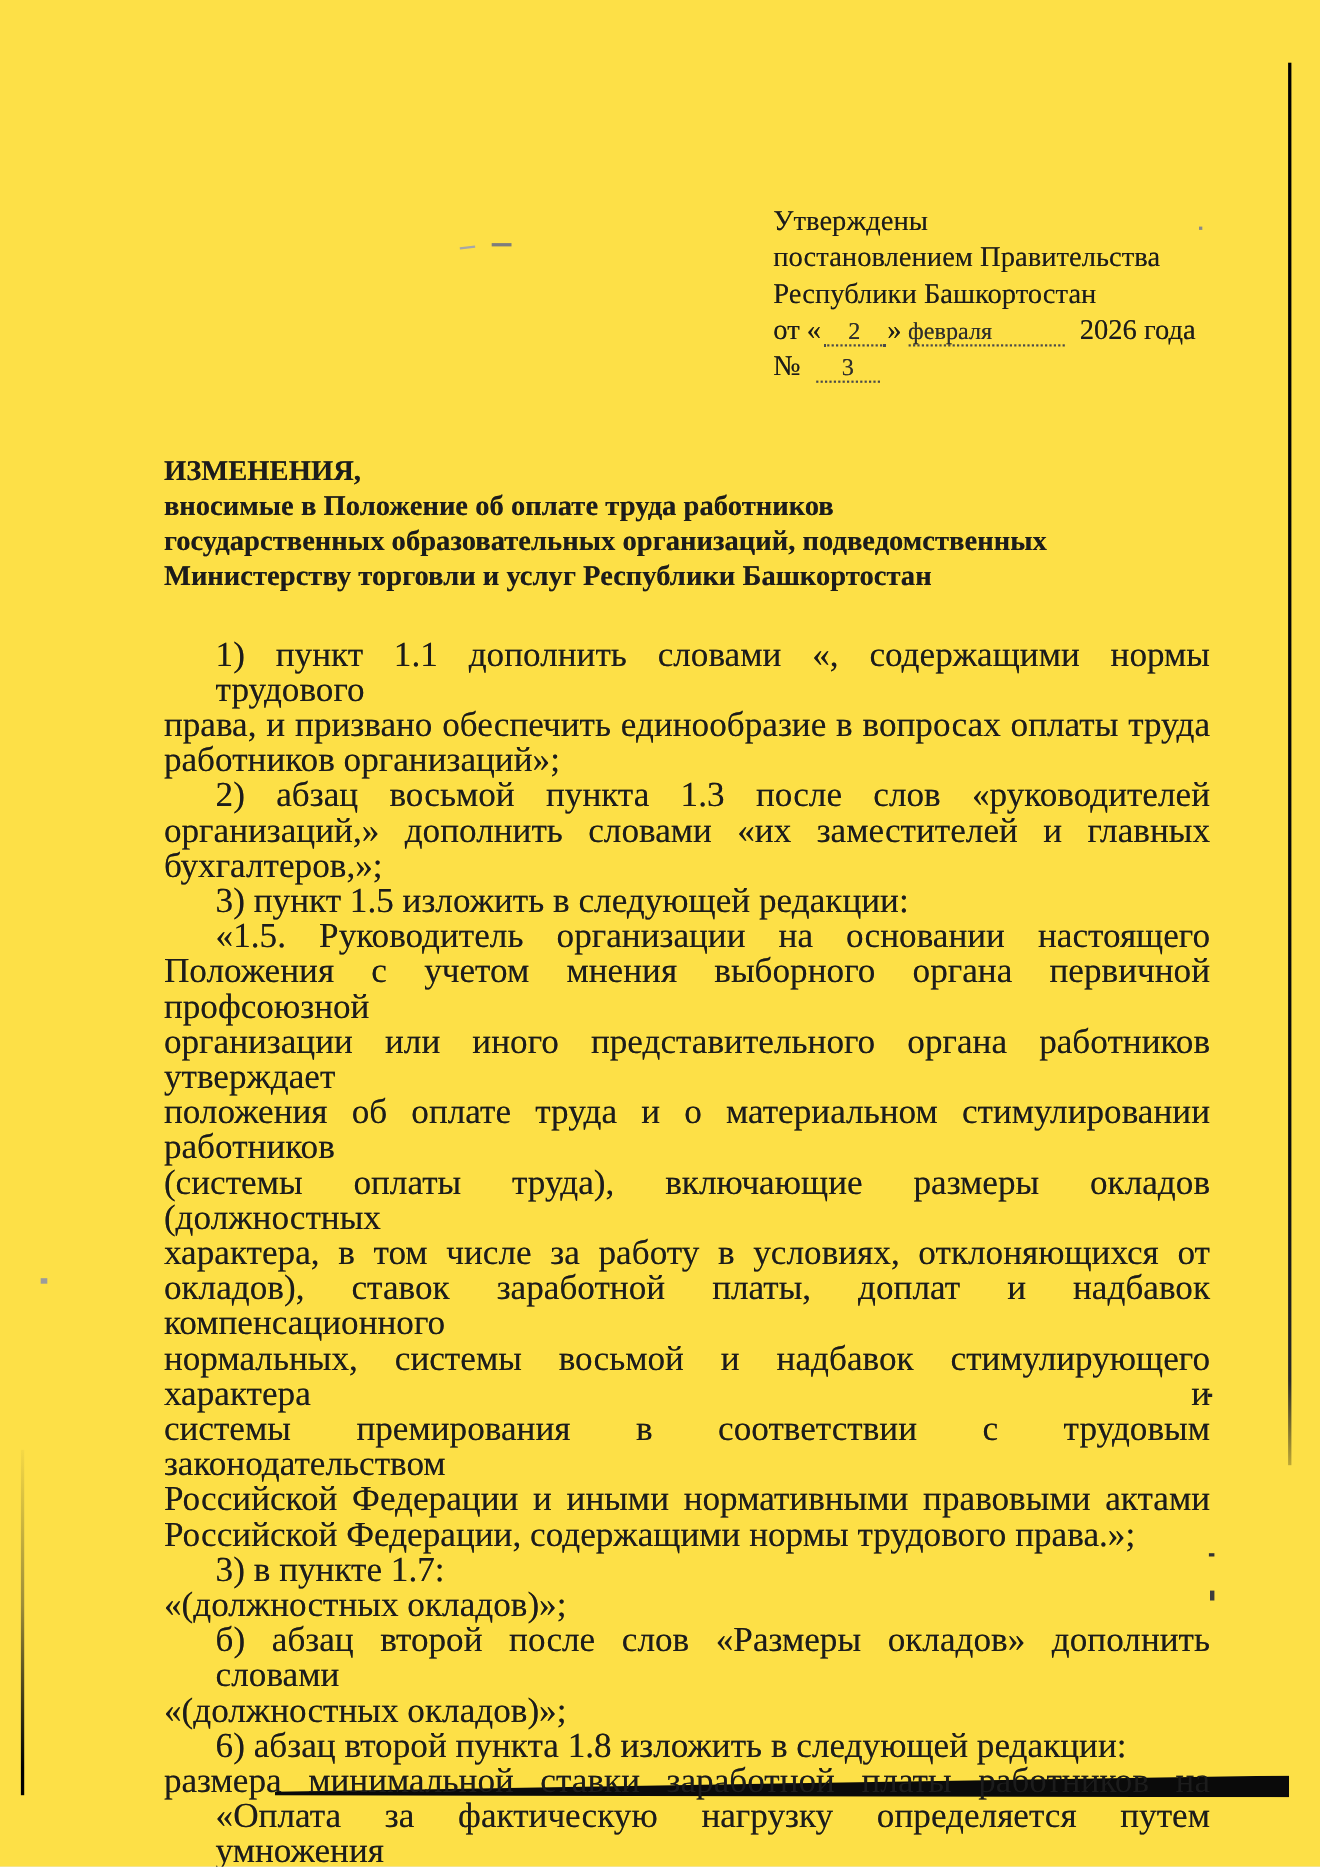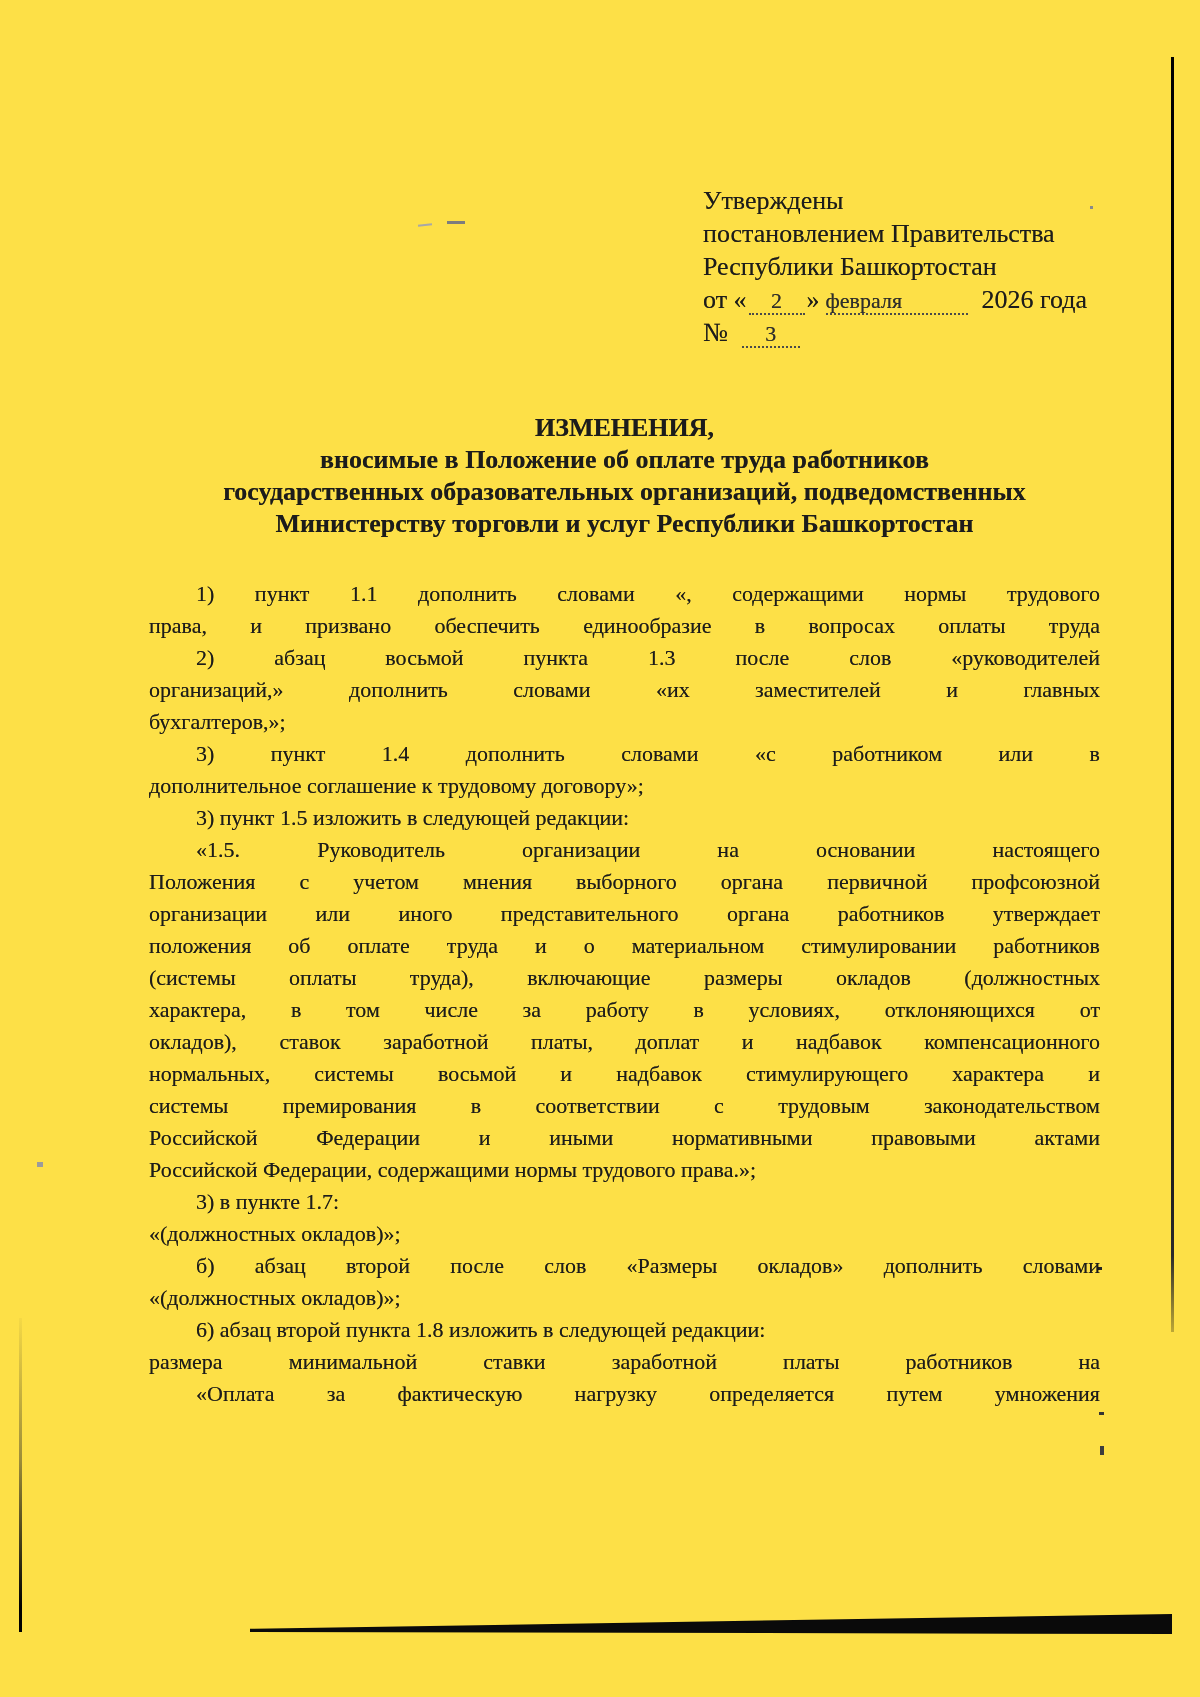--- a/index.html
+++ b/index.html
@@ -29,27 +29,27 @@
   }
   .fill.day{min-width:56px;text-align:center;margin:0 2px;}
   .fill.month{min-width:118px;padding-right:24px;margin-left:6px;}
   .fill.num{min-width:58px;text-align:center;margin-left:14px;}
   .year{margin-left:14px;}
 
   
   .title{
     position:absolute;left:149px;top:412px;width:951px;
     font-size:26px;line-height:32px;font-weight:bold;
-    text-align:center;
+    text-align:left;
   }
 
   
   .body{
     position:absolute;left:149px;top:578px;width:951px;
-    font-size:22px;line-height:32px;
+    font-size:32px;line-height:32px;
   }
   .line{min-height:32px;}
   .line.first{padding-left:47px;}
   .line.just{text-align:justify;text-align-last:justify;}
 
   
   .art{position:absolute;}
   .art.right-line{left:1171px;top:57px;width:3px;height:1275px;
     background:linear-gradient(to bottom,#000 0%,#0d0d0d 78%,#2a2a2a 94%,rgba(0,0,0,.25) 100%);}
   .art.left-line{left:19px;top:1318px;width:3px;height:314px;
@@ -98,29 +98,26 @@
       <div class="tline">ИЗМЕНЕНИЯ,</div>
       <div class="tline">вносимые в Положение об оплате труда работников</div>
       <div class="tline">государственных образовательных организаций, подведомственных</div>
       <div class="tline">Министерству торговли и услуг Республики Башкортостан</div>
     </div>
 
   <div class="body">
       <div class="para">
         <div class="line first just">1) пункт 1.1 дополнить словами «, содержащими нормы трудового</div>
         <div class="line just">права, и призвано обеспечить единообразие в вопросах оплаты труда</div>
+        <div class="line">работников организаций»;</div>
       </div>
       <div class="para">
         <div class="line first just">2) абзац восьмой пункта 1.3 после слов «руководителей</div>
         <div class="line just">организаций,» дополнить словами «их заместителей и главных</div>
         <div class="line">бухгалтеров,»;</div>
-      </div>
-      <div class="para">
-        <div class="line first just">3) пункт 1.4 дополнить словами «с работником или в</div>
-        <div class="line">дополнительное соглашение к трудовому договору»;</div>
       </div>
       <div class="para">
         <div class="line first">3) пункт 1.5 изложить в следующей редакции:</div>
       </div>
       <div class="para">
         <div class="line first just">«1.5. Руководитель организации на основании настоящего</div>
         <div class="line just">Положения с учетом мнения выборного органа первичной профсоюзной</div>
         <div class="line just">организации или иного представительного органа работников утверждает</div>
         <div class="line just">положения об оплате труда и о материальном стимулировании работников</div>
         <div class="line just">(системы оплаты труда), включающие размеры окладов (должностных</div>

